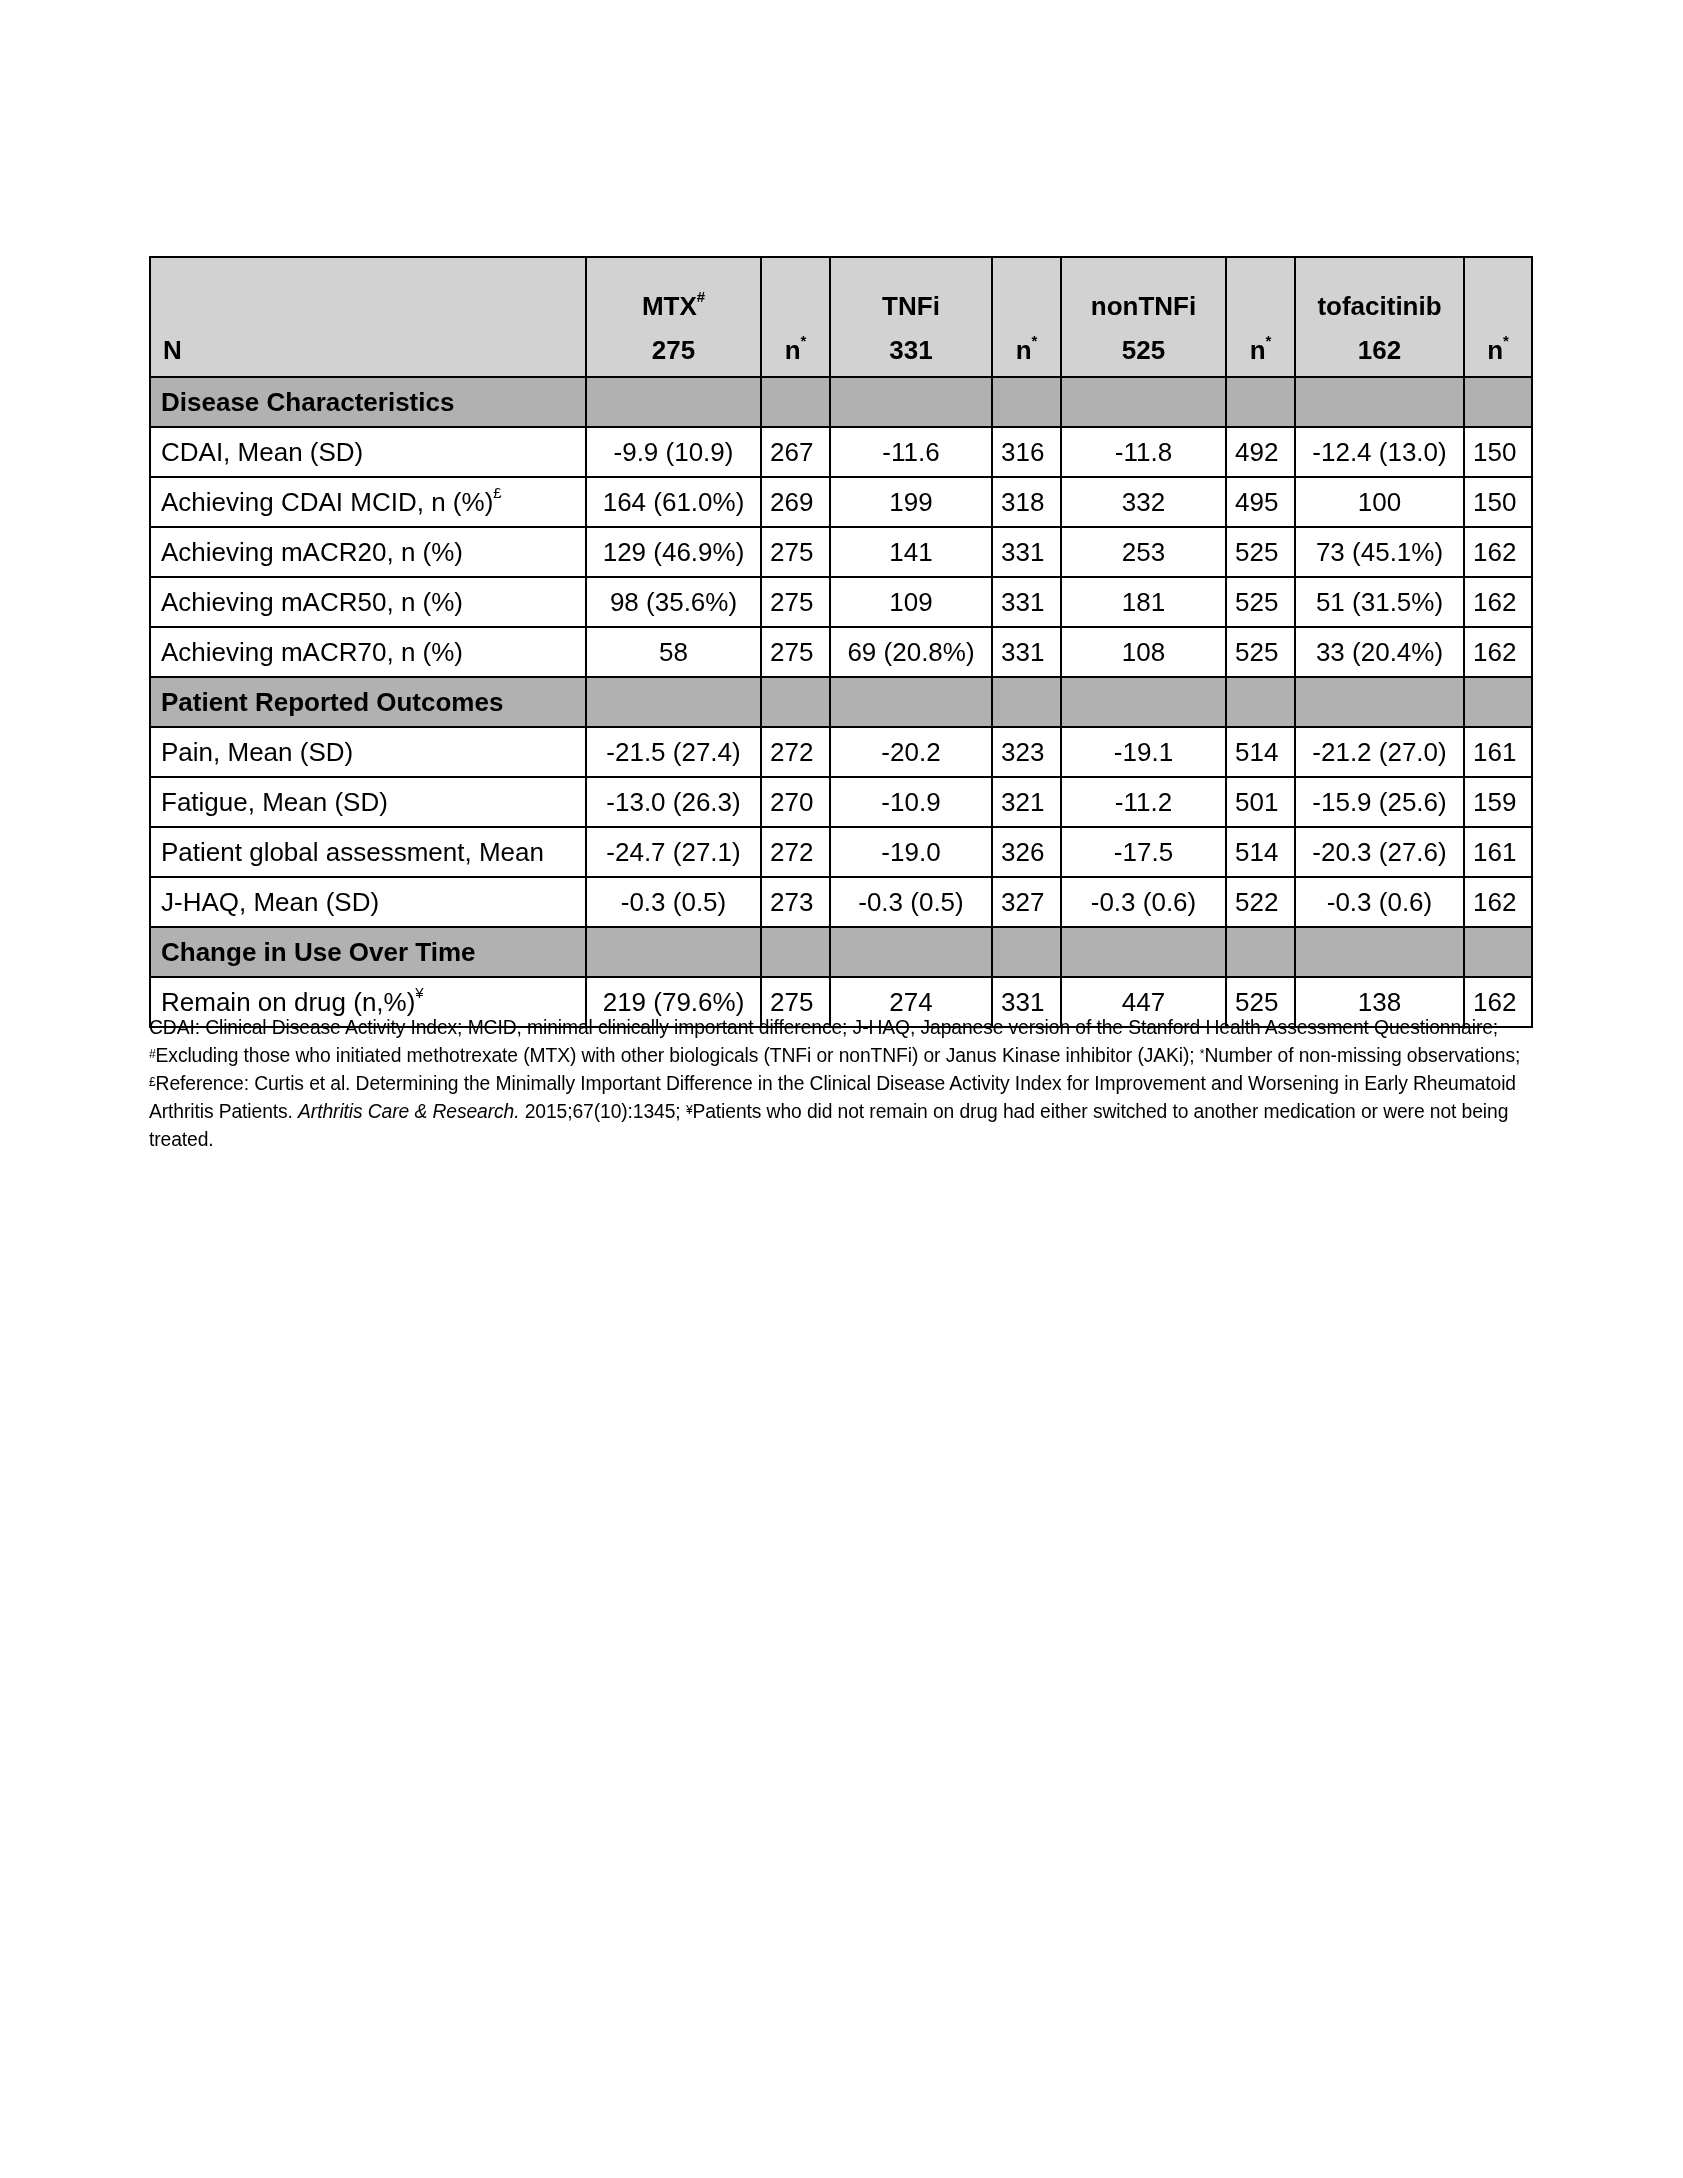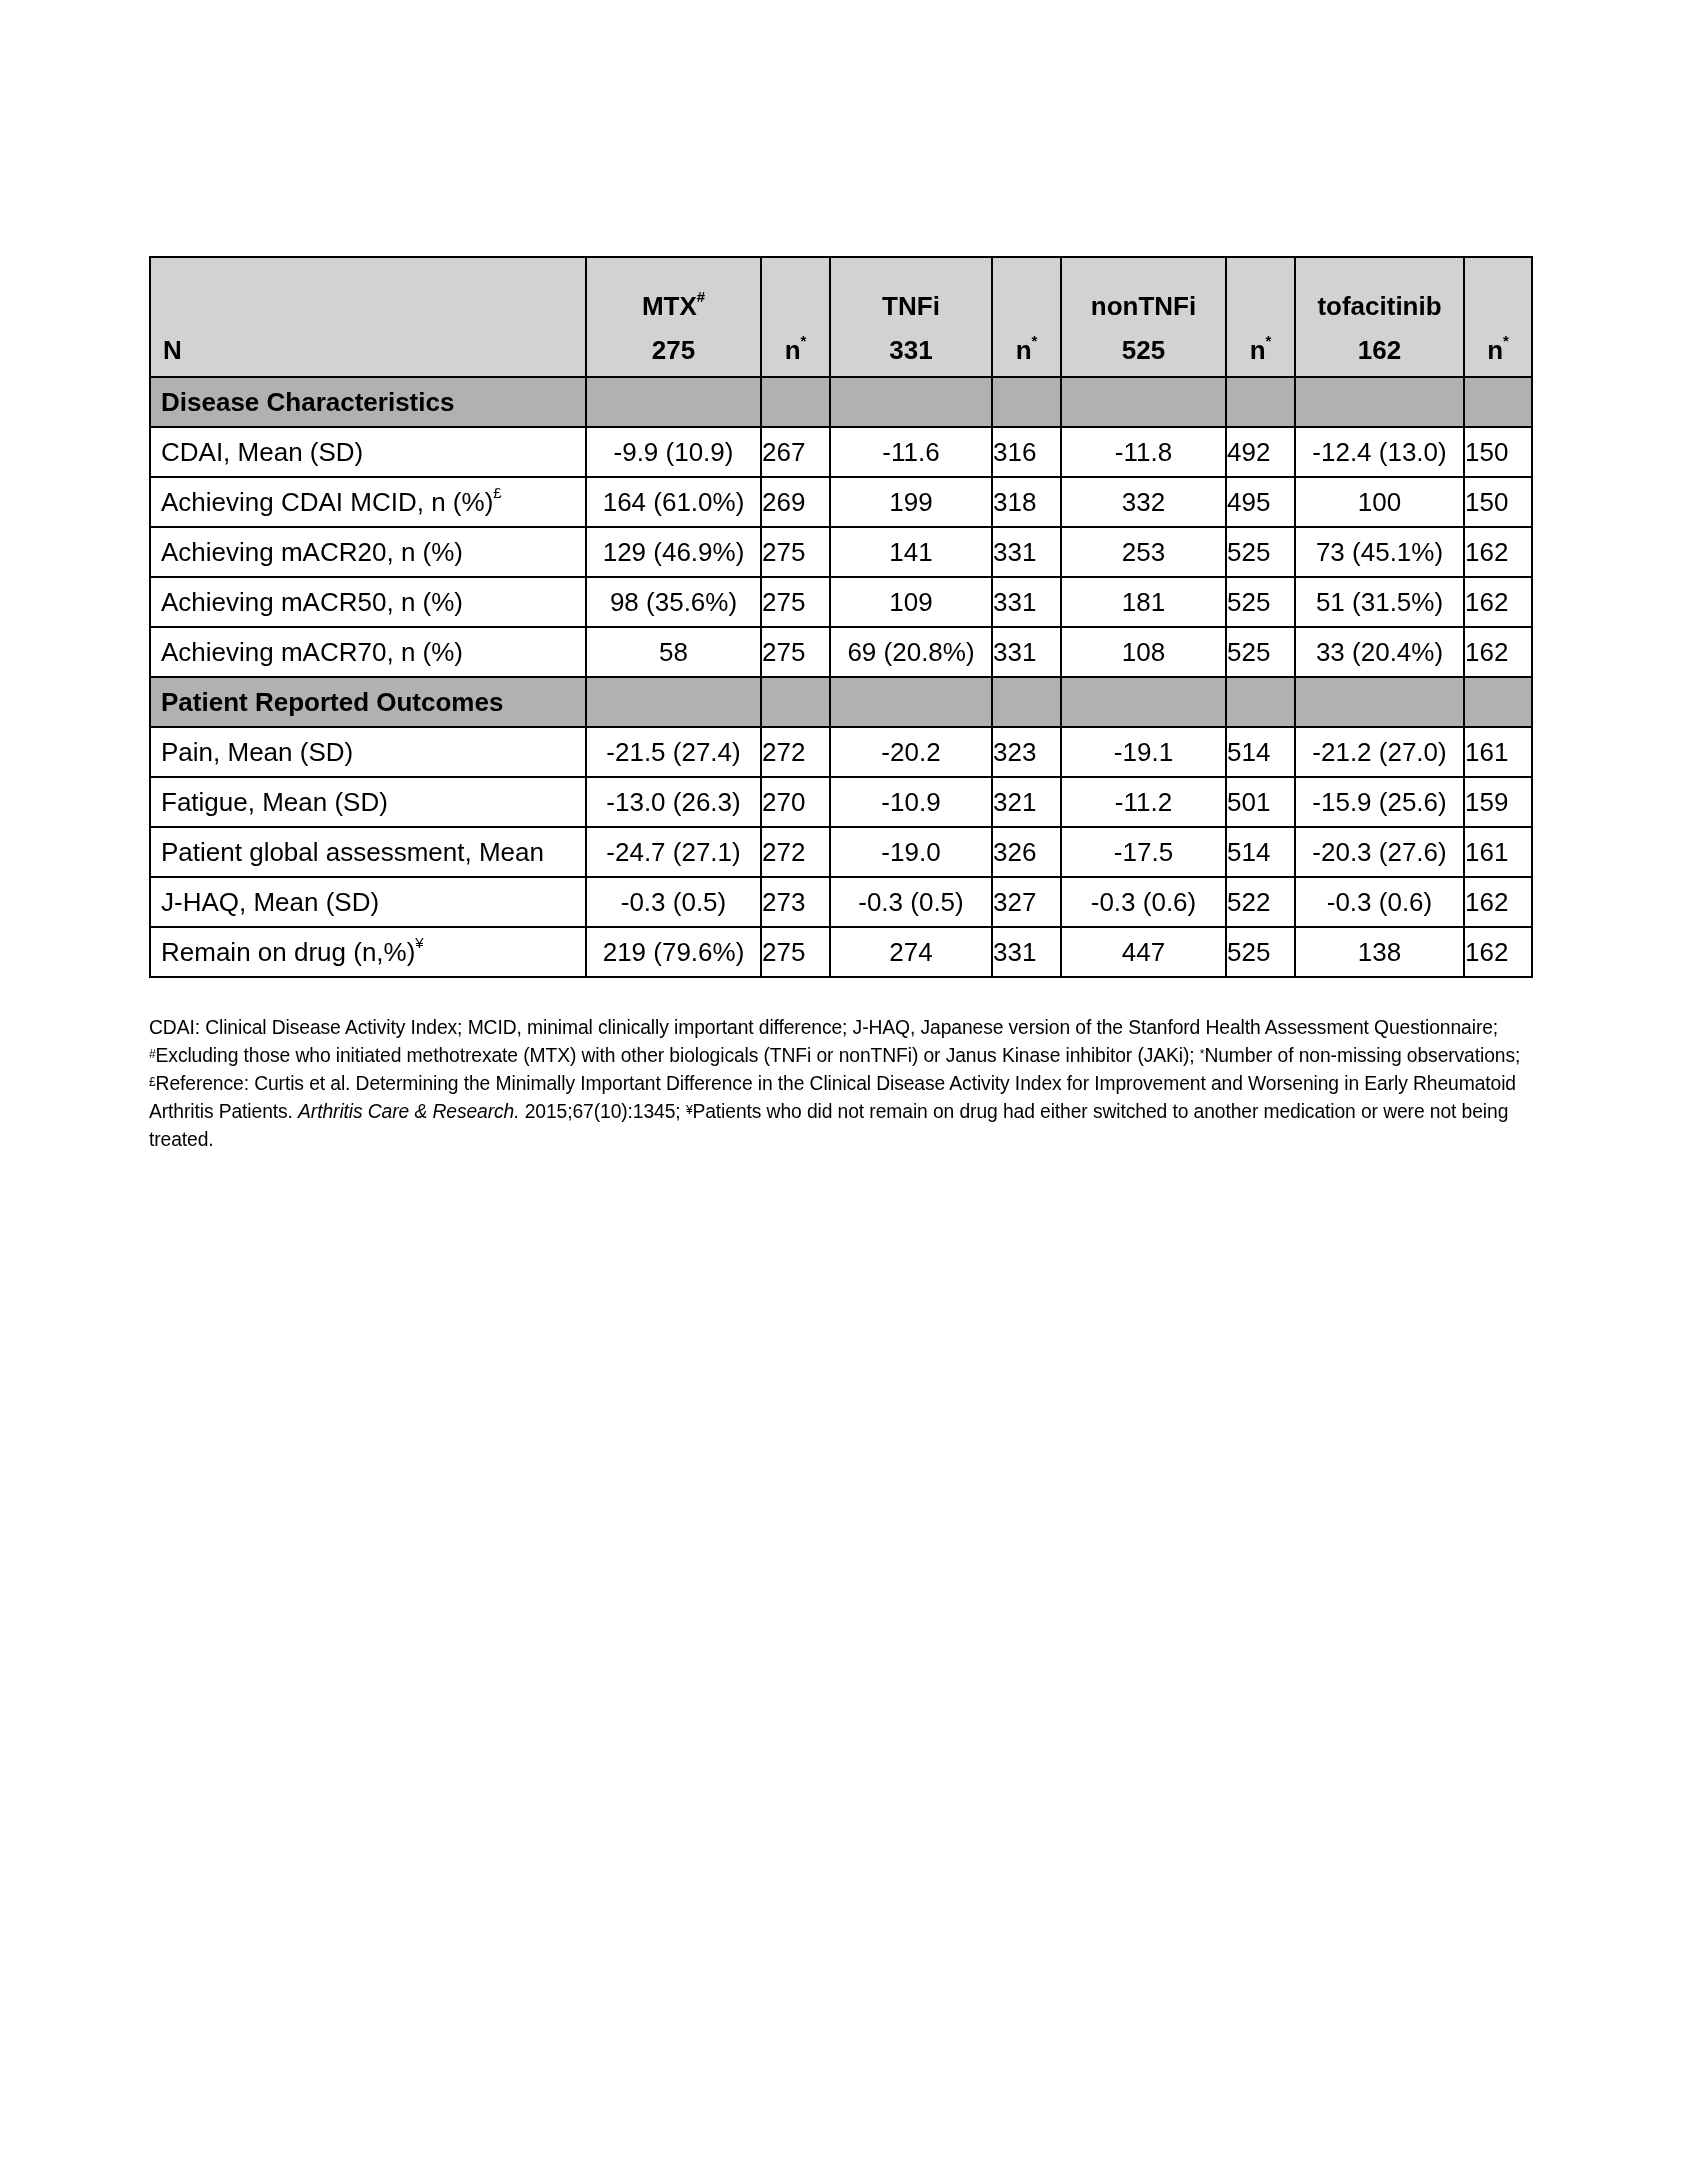--- a/index.html
+++ b/index.html
@@ -21,21 +21,21 @@
     background: #d2d2d2; height: 105px; font-weight: bold;
     vertical-align: bottom; padding-bottom: 13px; font-size: 26px; margin-left: 31px;
   }
   #tbl tr.hdr th.lbl { text-align: left; padding-left: 12px; }
   #tbl tr.hdr th .line1 { display: block; margin-bottom: 18px; }
   #tbl tr.hdr th sup, #tbl td sup { font-size: 15px; vertical-align: top; line-height: 1; position: relative; top: -4px; }
   #tbl tr.sec td { background: #b1b1b1; height: 48px; font-weight: bold; margin-left: 7px; }
   #tbl tr.sec td.lbl { padding-left: 10px; font-size: 26px; }
   #tbl tr.row td { height: 48px; background: #fff; text-align: center; }
   #tbl tr.row td.lbl { text-align: left; padding-left: 10px; }
-  #tbl tr.row td.n { text-align: left; padding-left: 0; }
+  #tbl tr.row td.n { text-align: left; padding-left: 8px; }
   #footnote {
     position: absolute; left: 149px; top: 1014px; width: 1396px;
     font-size: 19.3px; line-height: 28px; letter-spacing: -0.1px;
   }
   #footnote sup { font-size: 12px; vertical-align: top; position: relative; top: -2px; }
   #footnote em { font-style: italic; }
 </style>
 </head>
 <body>
 
@@ -179,20 +179,31 @@
         <td class="lbl"><span>J-HAQ, Mean (SD)</span></td>
         <td>-0.3 (0.5)</td>
         <td class="n">273</td>
         <td>-0.3 (0.5)</td>
         <td class="n">327</td>
         <td>-0.3 (0.6)</td>
         <td class="n">522</td>
         <td>-0.3 (0.6)</td>
         <td class="n">162</td>
       </tr>
+      <tr class="sec">
+        <td class="lbl">Change in Use Over Time</td>
+        <td></td>
+        <td></td>
+        <td></td>
+        <td></td>
+        <td></td>
+        <td></td>
+        <td></td>
+        <td></td>
+      </tr>
       <tr class="row">
         <td class="lbl"><span>Remain on drug (n,%)</span><sup>¥</sup></td>
         <td>219 (79.6%)</td>
         <td class="n">275</td>
         <td>274</td>
         <td class="n">331</td>
         <td>447</td>
         <td class="n">525</td>
         <td>138</td>
         <td class="n">162</td>

